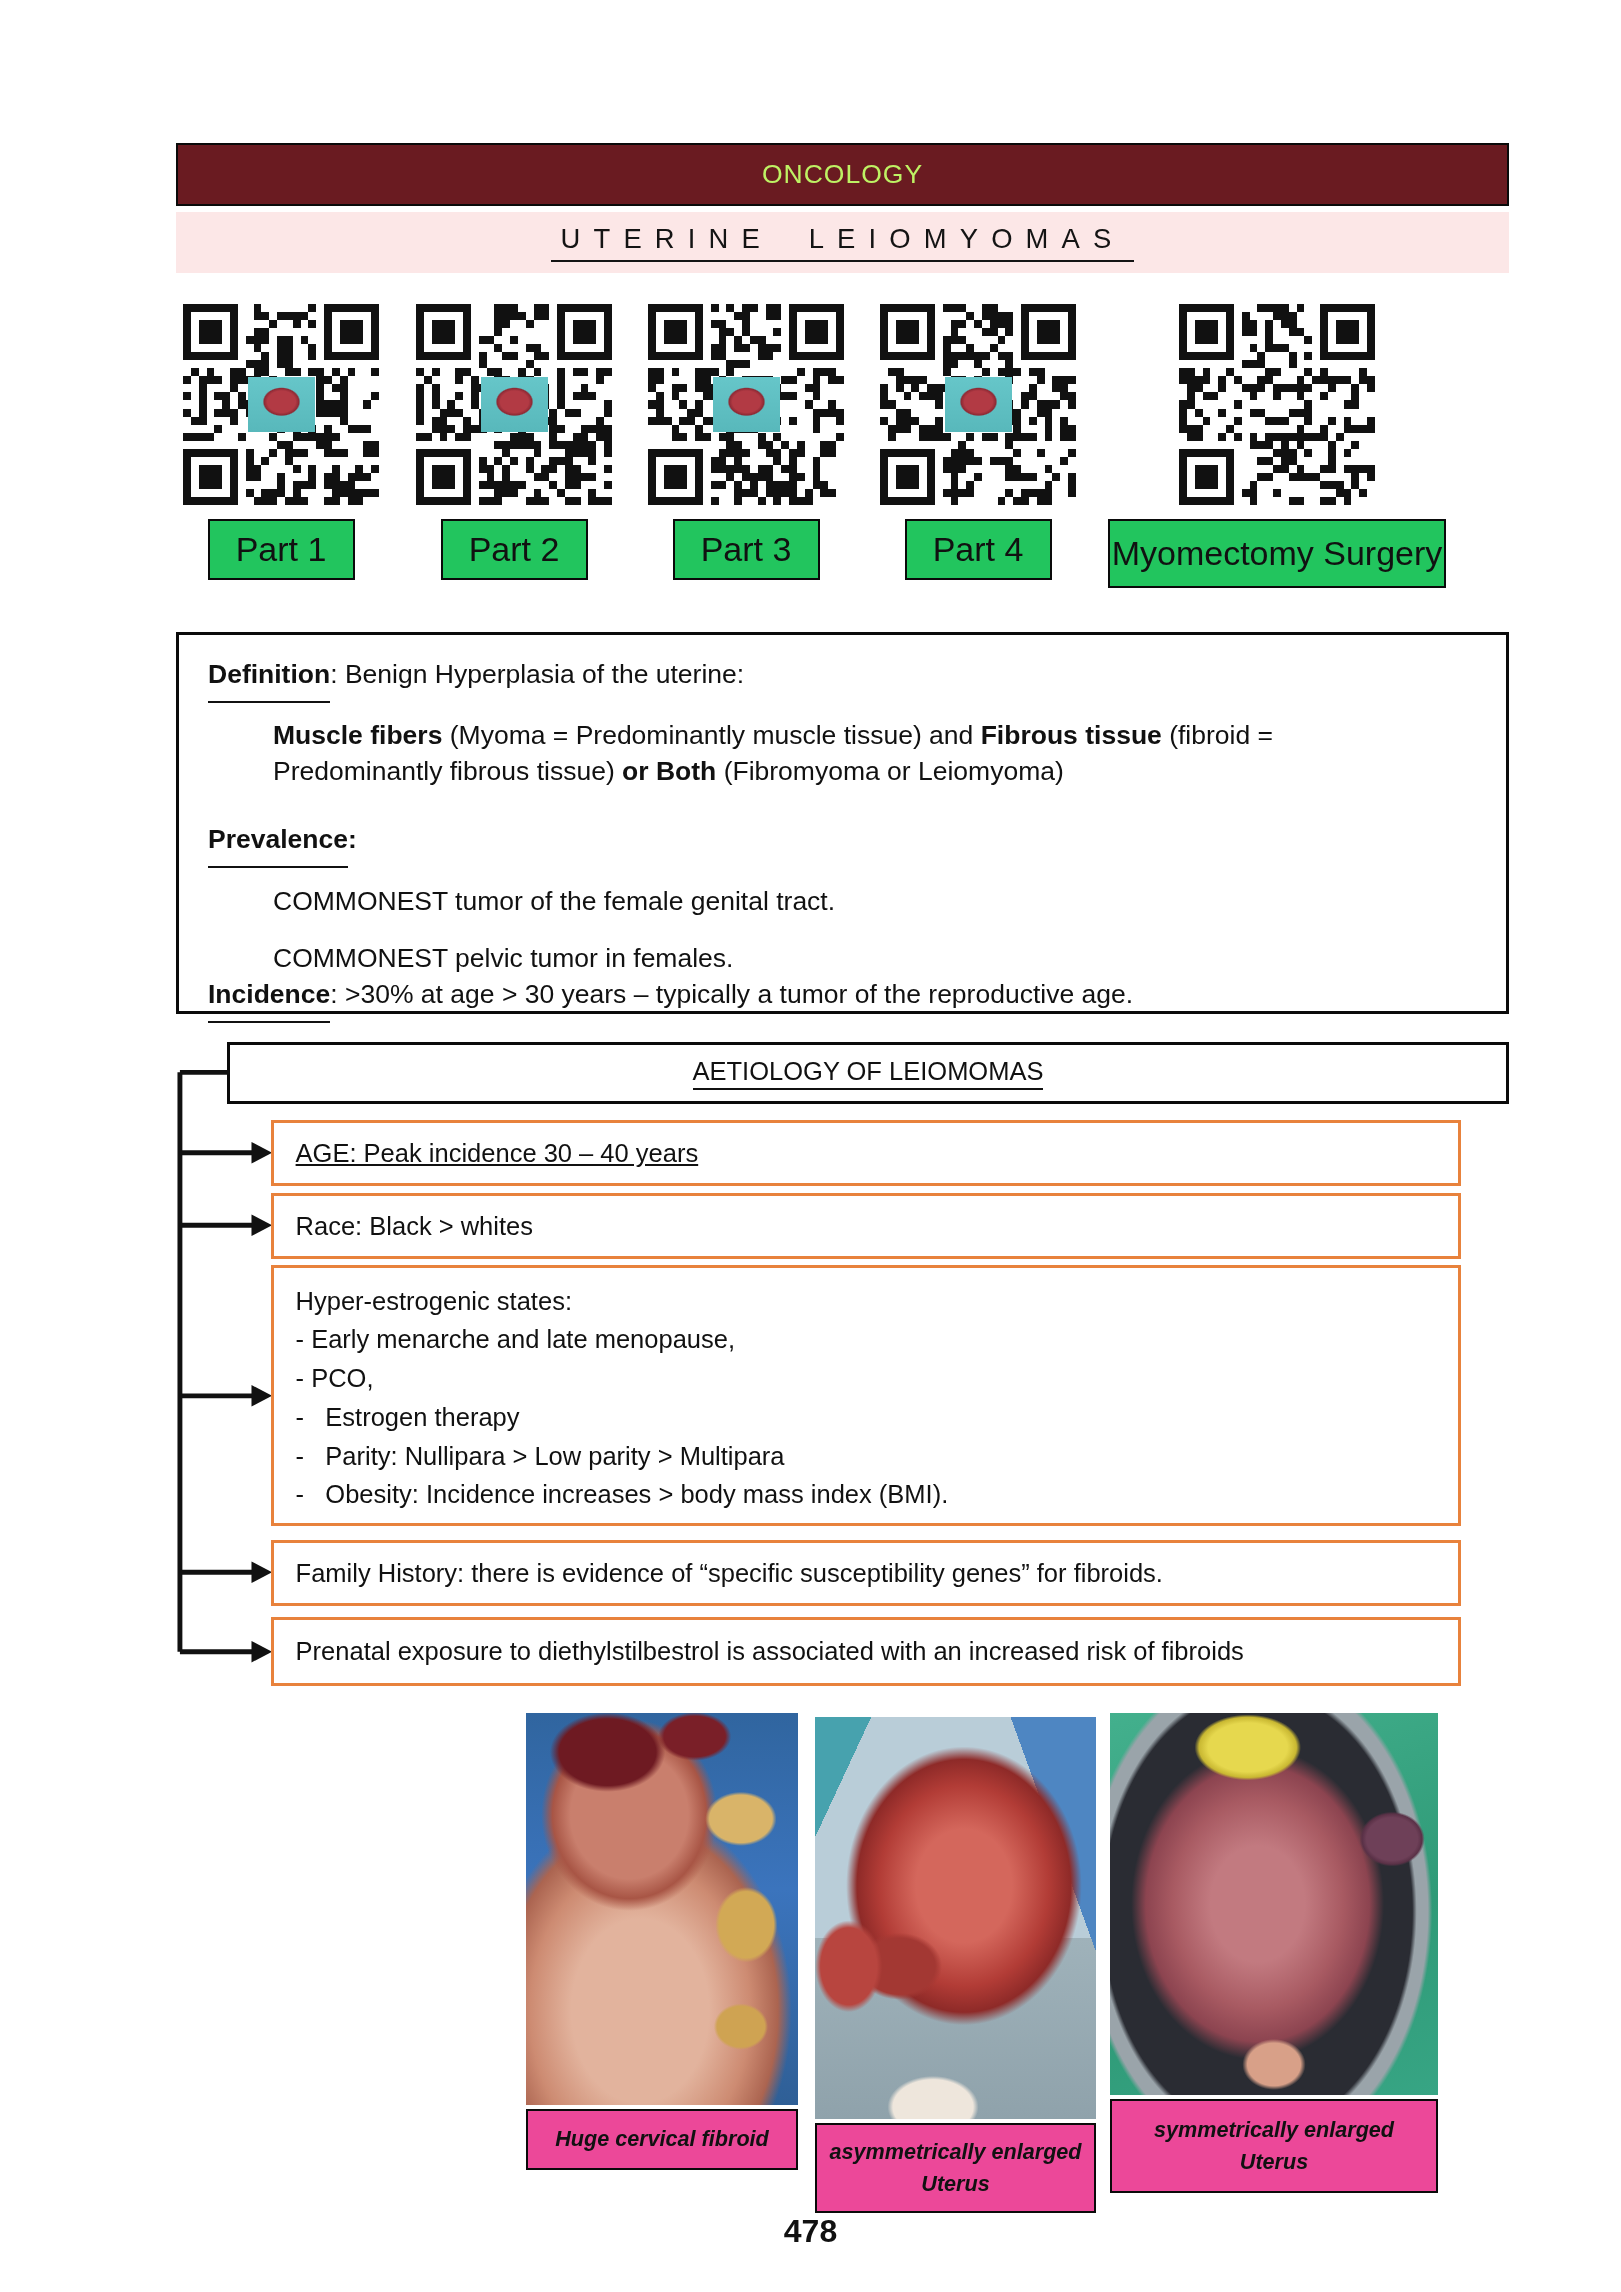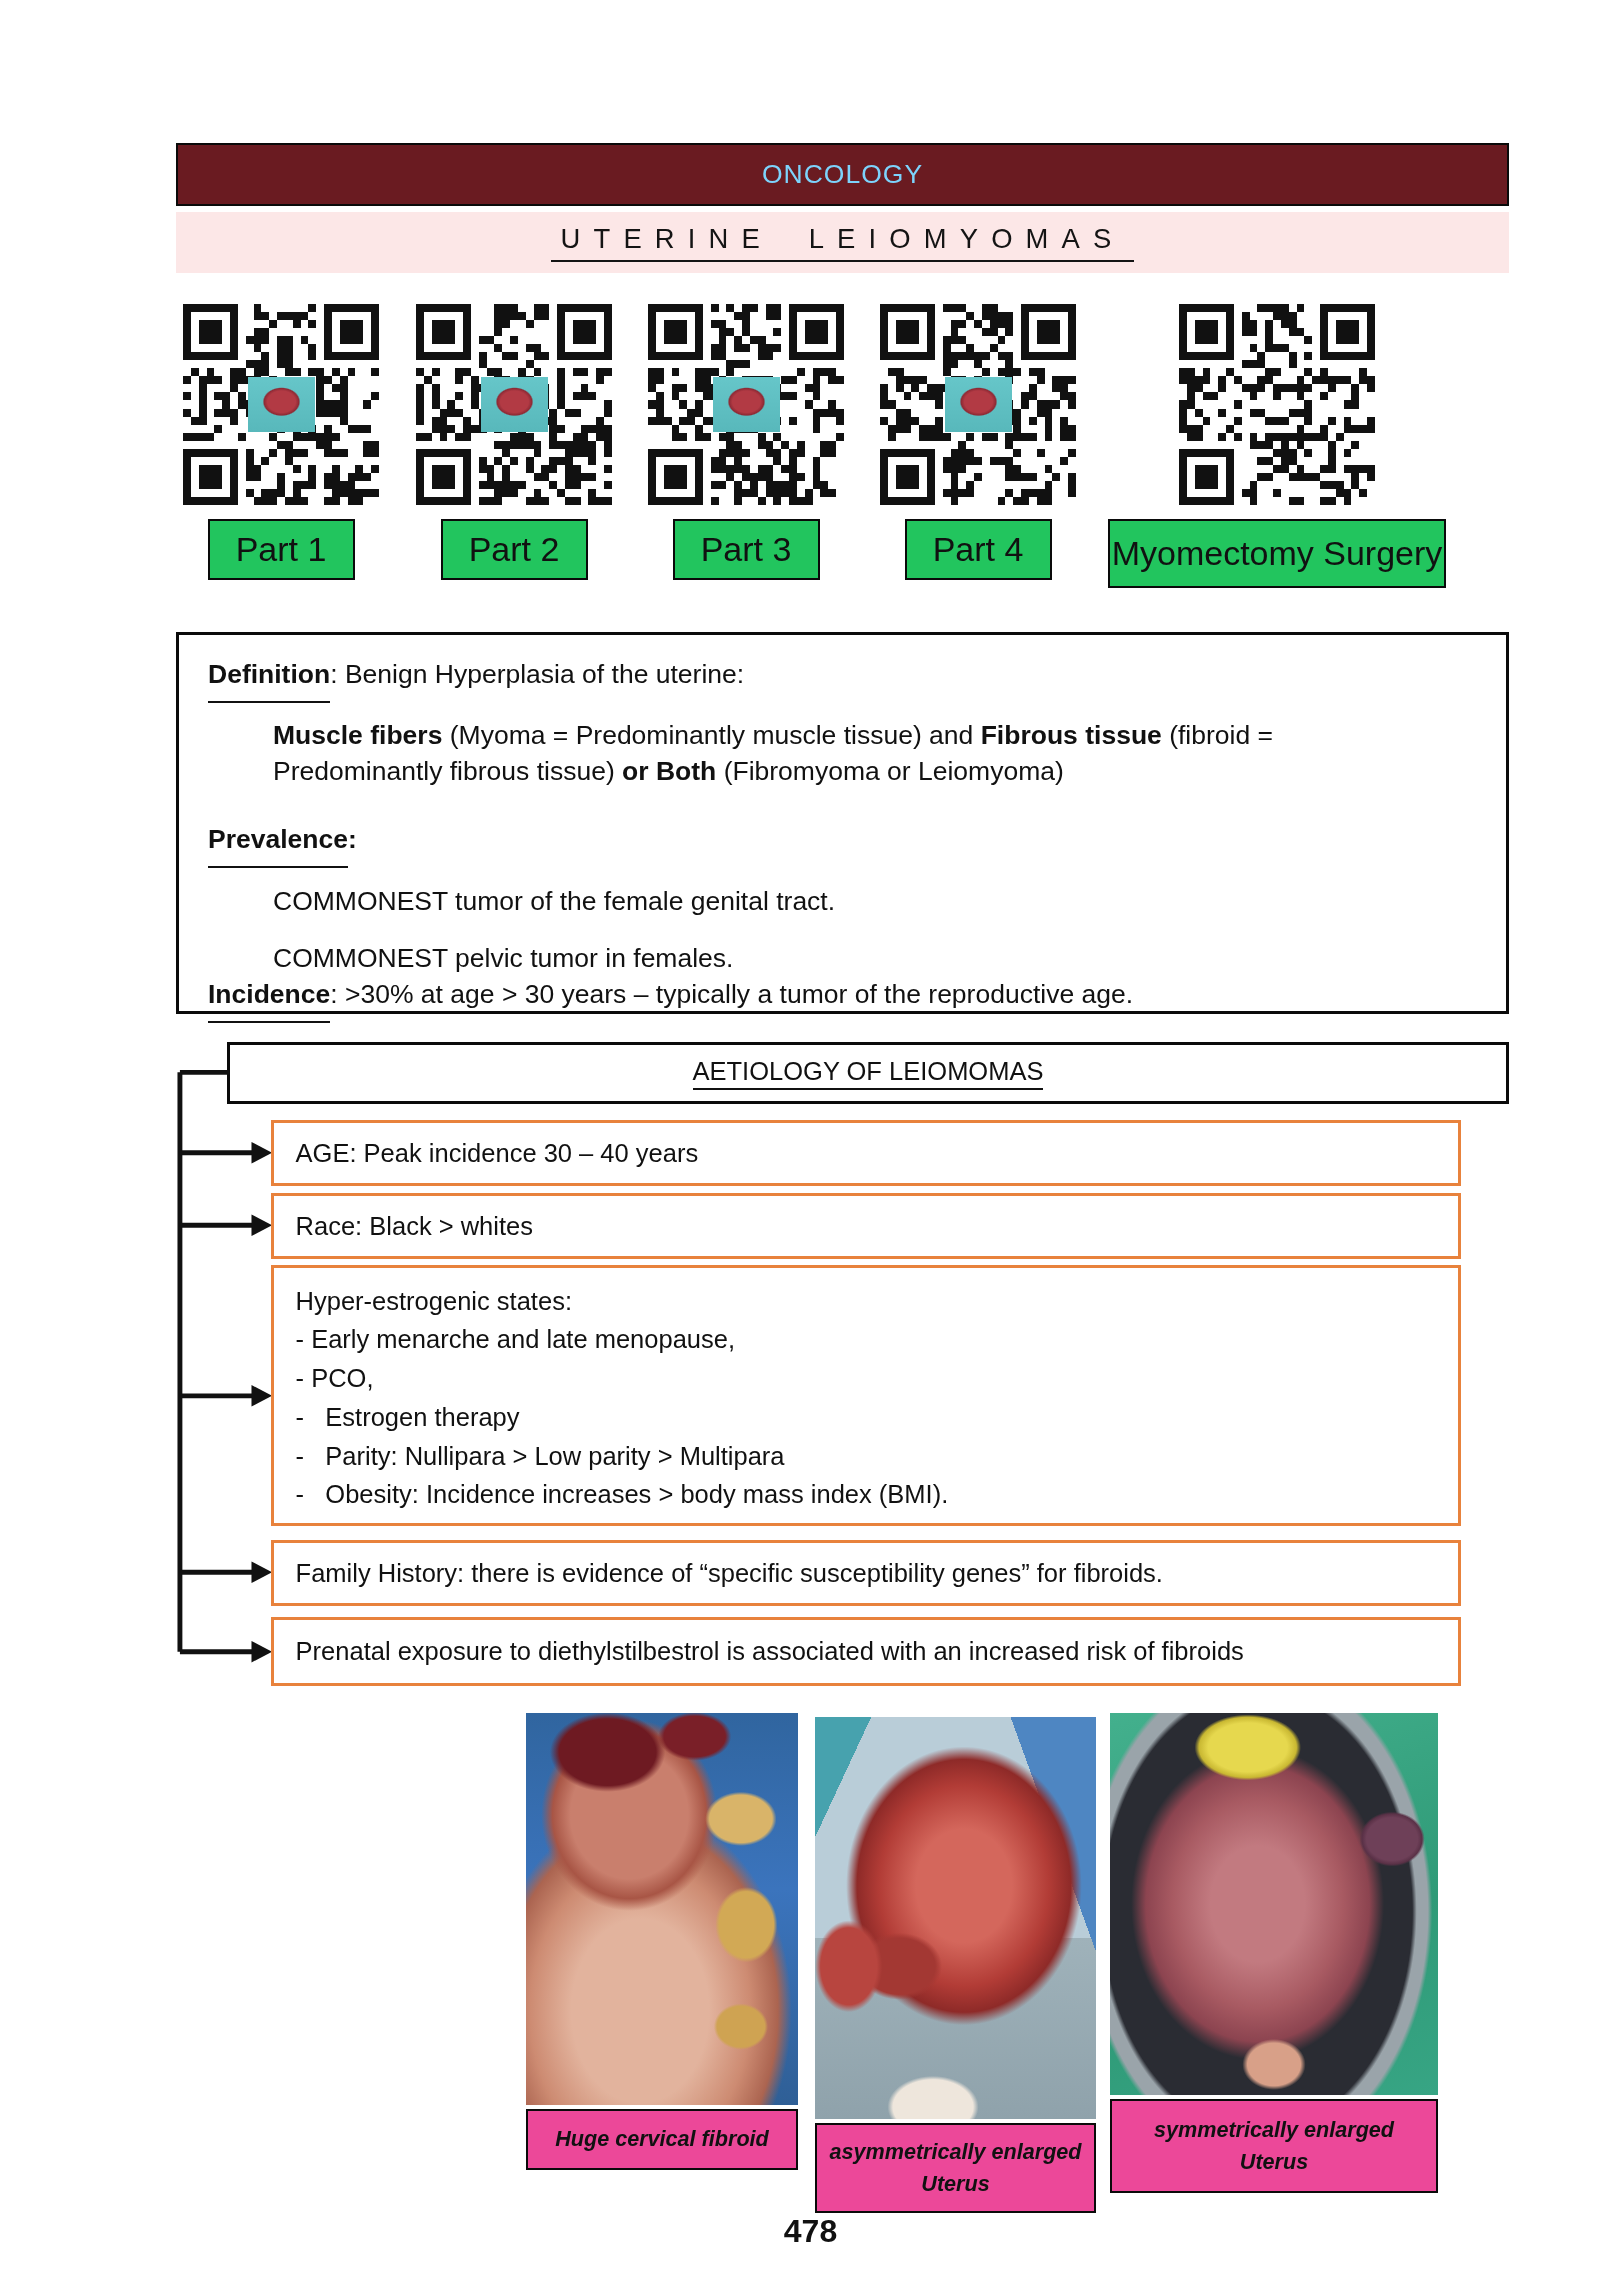--- a/index.html
+++ b/index.html
@@ -3,21 +3,21 @@
 <meta charset="utf-8">
 <style>
   html,body{margin:0;padding:0;background:#ffffff;}
   #page{position:relative;width:1621px;height:2293px;background:#ffffff;
         font-family:"Liberation Sans", sans-serif;color:#111;overflow:hidden;}
 
   
   .oncology-bar{position:absolute;left:176px;top:143px;width:1333px;height:63px;
     background:#6a1b21;border:2.9px solid #0a0a0a;box-sizing:border-box;
     display:flex;align-items:center;justify-content:center;}
-  .oncology-bar span{color:#7dd3fc;font-size:26.5px;letter-spacing:1px;}
+  .oncology-bar span{color:#bef264;font-size:26.5px;letter-spacing:1px;}
   .title-banner{position:absolute;left:176px;top:212px;width:1333px;height:61px;
     background:#fce7e7;display:flex;align-items:center;justify-content:center;}
   .doc-title{font-size:27.4px;font-weight:500;letter-spacing:0.48em;word-spacing:0.55em;
     color:#141414;border-bottom:2.9px solid #141414;padding:0 9.8px 4.9px 9.8px;white-space:nowrap;}
 
   
   .qr-col{position:absolute;}
   .qr{position:relative;width:196px;height:201px;background:#fff;}
   .qr svg{display:block;width:100%;height:100%;}
   .qr-thumb{position:absolute;left:65px;top:73px;width:67px;height:55px;
@@ -46,21 +46,21 @@
   .aet-box{position:absolute;left:227px;top:1042px;width:1282px;height:62px;
     border:3.9px solid #0a0a0a;box-sizing:border-box;background:#fff;
     display:flex;align-items:center;justify-content:center;}
   .aet-box span{font-size:25.5px;border-bottom:2.9px solid #111;padding-bottom:2px;}
   .connector{position:absolute;left:167px;top:1039px;width:118px;height:647px;}
   .abox{position:absolute;left:271px;width:1190px;border:3.9px solid #e8823c;
     box-sizing:border-box;background:#fff;font-size:25.5px;}
   .abox.single{display:flex;align-items:center;padding-left:21.6px;}
   .abox.multi{padding:13.7px 21.6px;}
   .ab-line{white-space:pre-wrap;line-height:1.52;}
-  .b1{top:1120px;height:66px;}
+  .b1{top:1120px;height:66px;text-decoration:underline;}
   .b2{top:1193px;height:66px;}
   .b3{top:1265px;height:261px;}
   .b4{top:1540px;height:66px;}
   .b5{top:1617px;height:69px;}
 
   
   .photo{position:absolute;}
   .photo1{left:526px;top:1713px;width:272px;height:392px;
     background:
       radial-gradient(54px 41px at 79% 27%, #d9b469 0 58%, rgba(0,0,0,0) 66%),

